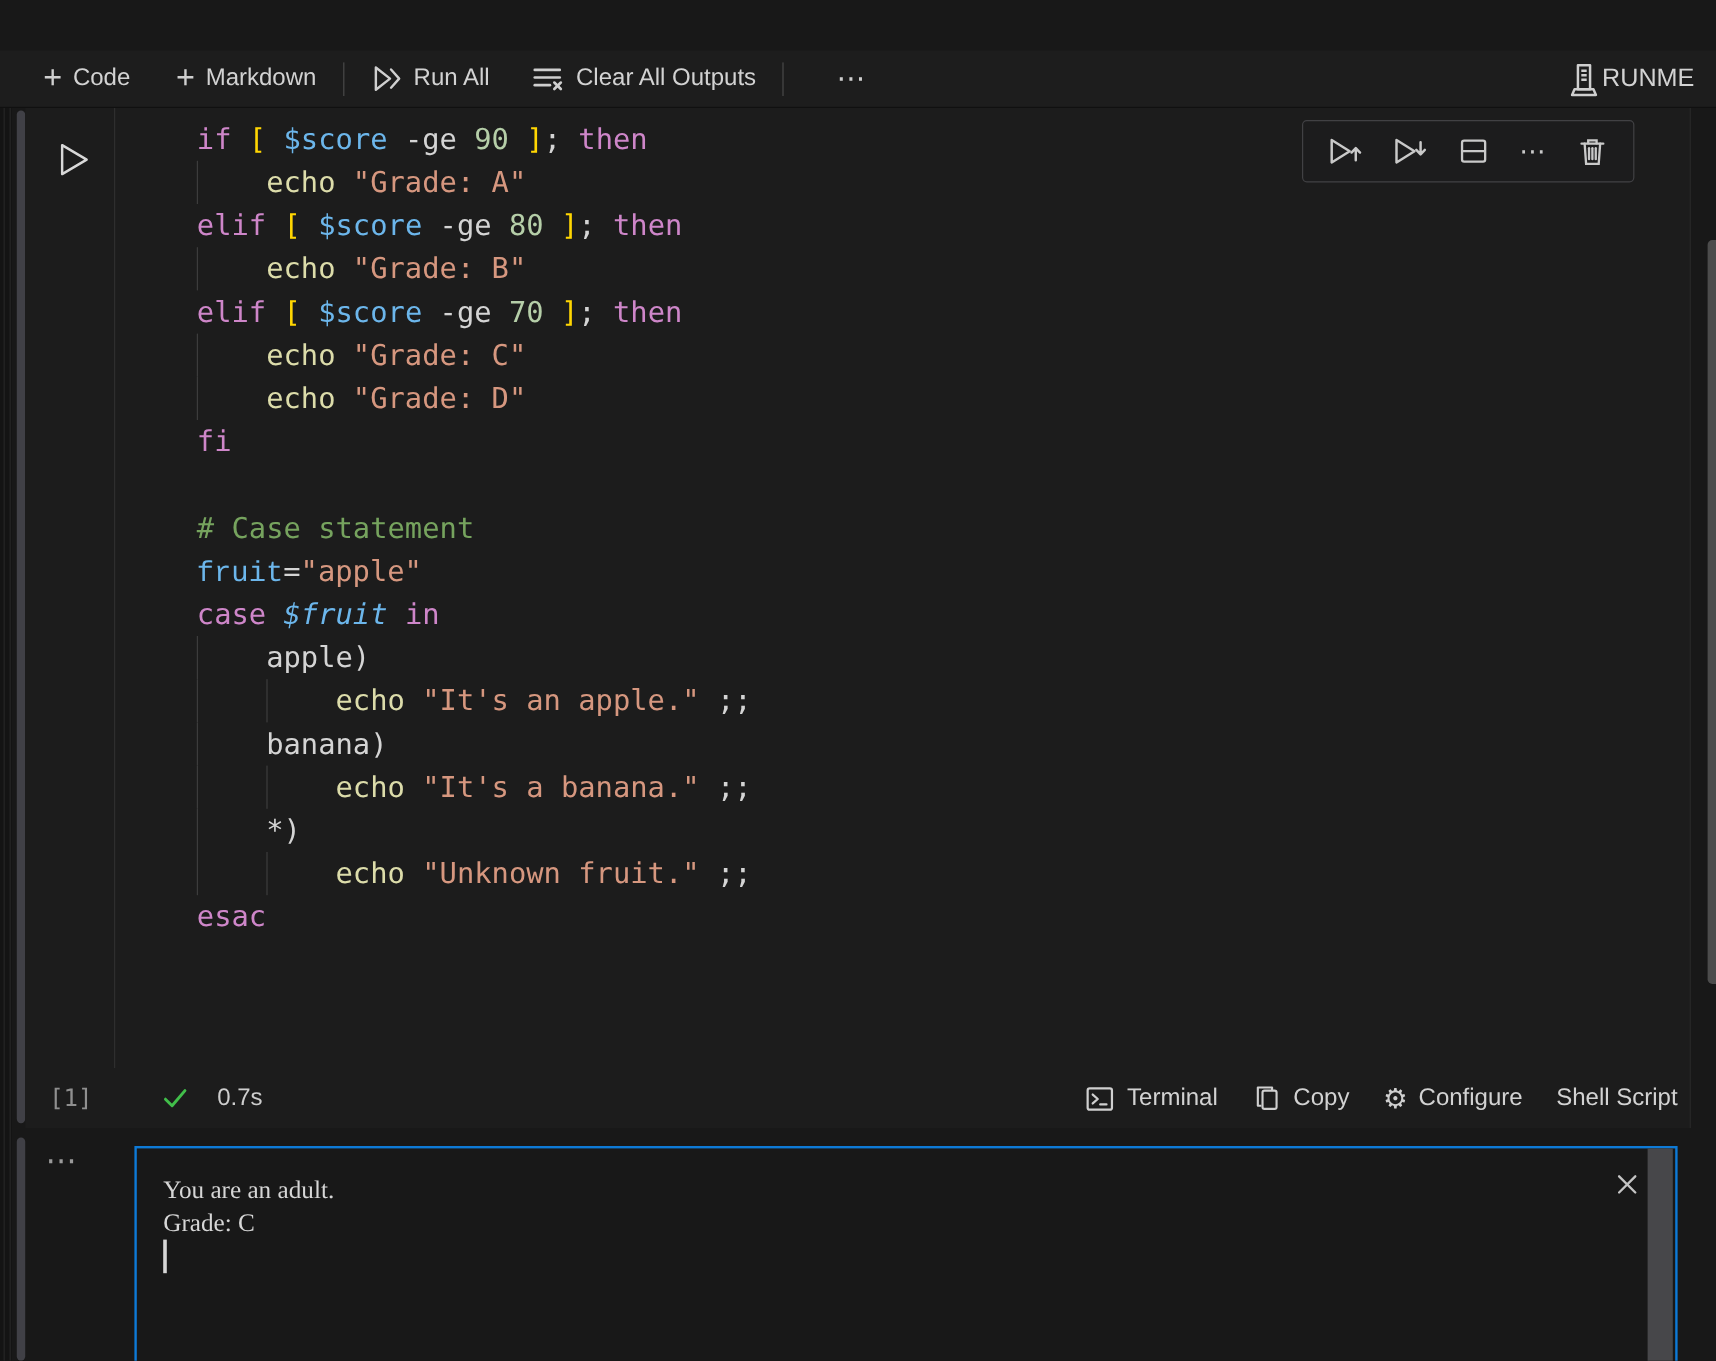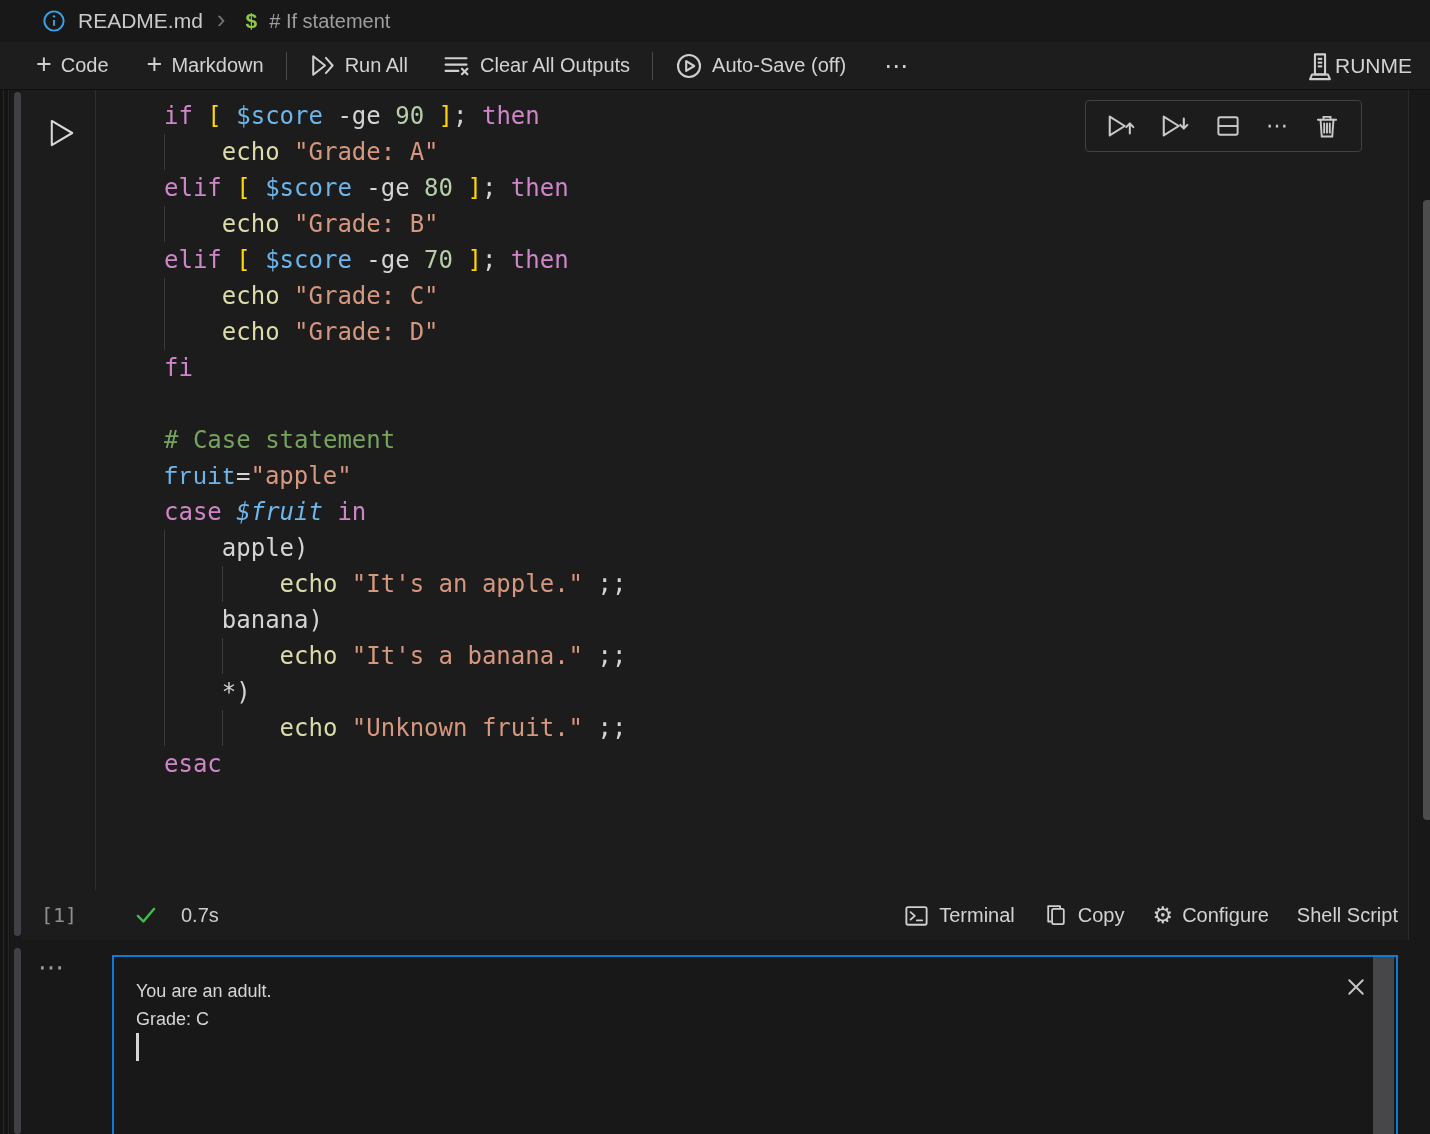--- a/index.html
+++ b/index.html
@@ -65,44 +65,31 @@
 
   
   .editor-scrollbar{position:absolute;left:1423px;top:200px;width:7px;height:620px;
     background:#4c4c4c;border-radius:4px 0 0 4px;cursor:pointer;}
 
   
   .output-kebab{position:absolute;left:38px;top:952px;font-size:26px;letter-spacing:2px;
     color:#9a9a9a;cursor:pointer;}
   .output-box{position:absolute;left:112px;top:955px;width:1286px;height:200px;
     border:2.5px solid var(--accent-blue);background:#181818;}
-  .output-text{padding:20px 0 0 22px;font-family:Liberation Sans, sans-serif;font-size:18px;
+  .output-text{padding:20px 0 0 22px;font-family:Liberation Serif, serif;font-size:21px;
     line-height:28px;color:#d6d6d6;white-space:pre;}
   .out-cursor{display:inline-block;width:2.5px;height:28px;background:#d6d6d6;vertical-align:top;}
   .close-x{position:absolute;top:18px;right:28px;cursor:pointer;}
   .output-scrollbar{position:absolute;top:0;right:2px;width:21px;height:100%;background:#47474a;cursor:pointer;}
 </style>
 </head>
 <body>
 
 <div id="app">
 
-  <div class="breadcrumb-row">
-    <span class="icon">
-      <svg width="24" height="24" viewBox="0 0 16 16" fill="none" stroke="#38A0E6" stroke-width="1.3">
-        <circle cx="8" cy="8" r="6.4"></circle>
-        <line x1="8" y1="7.3" x2="8" y2="11.2"></line>
-        <circle cx="8" cy="4.9" r="0.8" fill="#38A0E6" stroke="none"></circle>
-      </svg>
-    </span>
-    <span class="crumb-file">README.md</span>
-    <span class="crumb-sep">›</span>
-    <span class="crumb-symbol">$</span>
-    <span class="crumb-heading"># If statement</span>
-  </div>
 
   <div class="nb-toolbar">
     <div class="tb-btn">
       <span class="tb-plus">+</span>
       <span>Code</span>
     </div>
     <div class="tb-btn" style="margin-left:22px;">
       <span class="tb-plus">+</span>
       <span>Markdown</span>
     </div>
@@ -122,29 +109,20 @@
           <line x1="2" y1="4" x2="13.5" y2="4"></line>
           <line x1="2" y1="7.5" x2="13.5" y2="7.5"></line>
           <line x1="2" y1="11" x2="9" y2="11"></line>
           <line x1="11" y1="9.8" x2="14" y2="12.8"></line>
           <line x1="14" y1="9.8" x2="11" y2="12.8"></line>
         </svg>
       </span>
       <span>Clear All Outputs</span>
     </div>
     <div class="tb-divider"></div>
-    <div class="tb-btn">
-      <span class="icon">
-        <svg width="28" height="28" viewBox="0 0 16 16" fill="none" stroke="#cfcfcf" stroke-width="1.2" stroke-linejoin="round">
-          <circle cx="8" cy="8" r="6.3"></circle>
-          <path d="M6.4 5.2 L11 8 L6.4 10.8 Z"></path>
-        </svg>
-      </span>
-      <span>Auto-Save (off)</span>
-    </div>
     <span class="tb-more">⋯</span>
     <div class="tb-right">
       <span class="icon">
         <svg width="30" height="30" viewBox="0 0 16 16" fill="none" stroke="#cfcfcf" stroke-width="1.1" stroke-linejoin="round">
           <rect x="5.3" y="1.8" width="5.4" height="10.7"></rect>
           <line x1="6.8" y1="4.2" x2="9.2" y2="4.2"></line>
           <line x1="6.8" y1="6.2" x2="9.2" y2="6.2"></line>
           <line x1="6.8" y1="8.2" x2="9.2" y2="8.2"></line>
           <path d="M3.8 12.5 H12.2 L13.3 15 H2.7 Z"></path>
         </svg>

